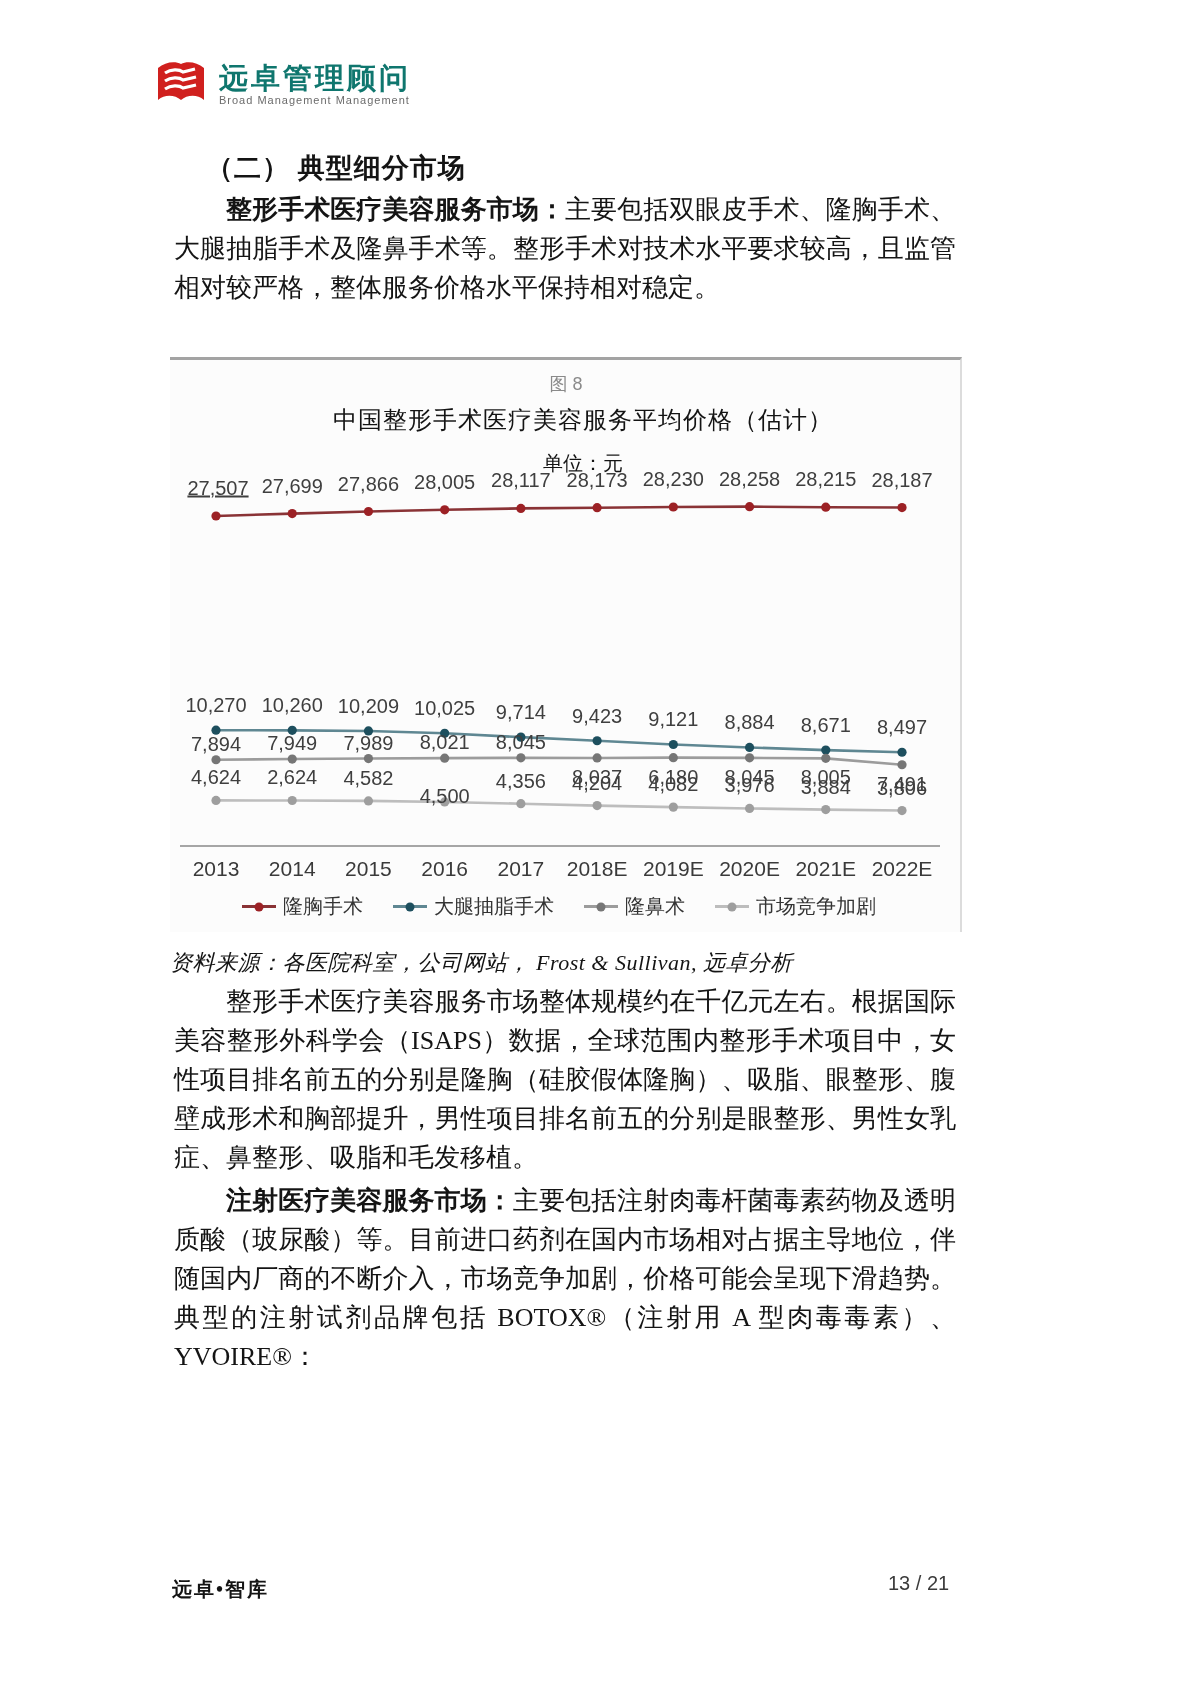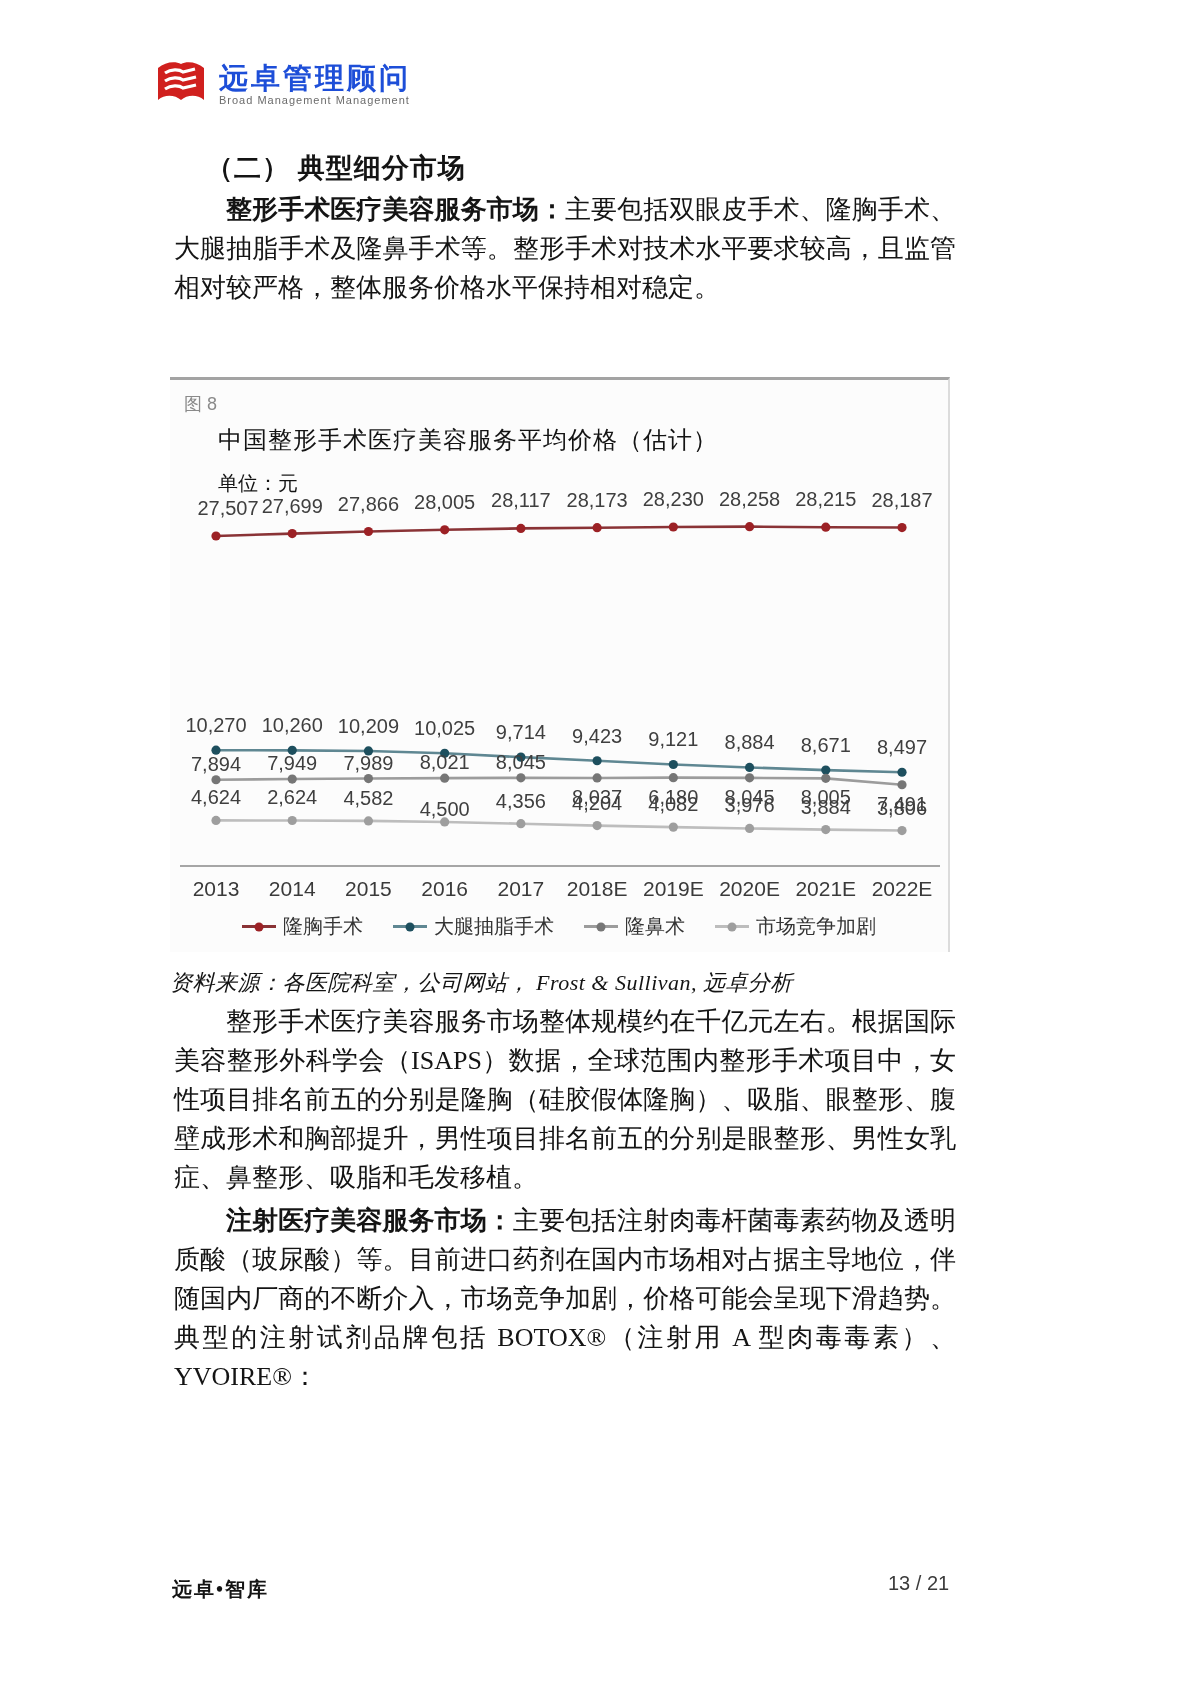--- a/index.html
+++ b/index.html
@@ -1,37 +1,37 @@
 <!DOCTYPE html>
 <html><head>
 <meta charset="utf-8">
 <style>
   html,body{margin:0;padding:0;background:#ffffff;}
   body{width:1200px;height:1696px;position:relative;overflow:hidden;
        font-family:"Liberation Serif","DejaVu Serif",serif;color:#141414;}
 
   
   .logo{position:absolute;left:155px;top:60px;display:flex;align-items:center;gap:12px;}
-  .logo-text .cn{font-size:29px;font-weight:bold;color:#1d4ed8;letter-spacing:3px;line-height:30px;}
+  .logo-text .cn{font-size:29px;font-weight:bold;color:#0f766e;letter-spacing:3px;line-height:30px;}
   .logo-text .en{font-size:11px;color:#6b6b6b;letter-spacing:1px;line-height:14px;
                  font-family:"Liberation Sans","DejaVu Sans",sans-serif;}
 
   
   .content{position:absolute;left:170px;top:0;width:790px;padding-top:150px;}
   .section-heading{margin:0 0 0 36px;font-size:27px;font-weight:bold;letter-spacing:1px;}
   p.body{font-size:26px;line-height:39px;text-align:justify;margin:4px;text-indent:52px;}
   p.body .lead{font-weight:bold;}
   .p1{margin-top:34px;}
   .p2{margin-top:26px;}
   .p3{margin-top:24px;}
 
   
-  .figure{margin-top:70px;width:778px;background:#fcfcfc;
+  .figure{margin-top:50px;width:778px;background:#fcfcfc;
           border-top:3px solid #a3a3a3;border-right:2px solid #dcdcdc;
-          padding:10px 0 12px 0;}
+          padding:10px 12px 12px 0;text-align:center;}
   .fig-tag{font-size:18px;color:#8a8a8a;margin:2px 0 8px 14px;
            font-family:"Liberation Sans","DejaVu Sans",sans-serif;}
   .fig-title{font-size:24px;font-weight:normal;margin:0 0 14px 48px;letter-spacing:1px;}
   .fig-unit{font-size:20px;margin:0 0 6px 48px;}
 
   .chart-area{position:relative;width:778px;height:398px;margin-top:8px;
               font-family:"Liberation Sans","DejaVu Sans",sans-serif;}
   .chart-area svg{position:absolute;left:0;top:0;}
   .pt-label{position:absolute;transform:translate(-50%,-50%);font-size:20px;color:#3f3f3f;white-space:nowrap;}
   .axis-line{position:absolute;left:10px;width:760px;height:2px;background:#a6a6a6;}
@@ -120,21 +120,21 @@
           <circle cx="122.22222222222223" cy="315.4992857142857" r="4.6" fill="#9e9e9e"></circle>
           <circle cx="198.44444444444446" cy="315.9094285714286" r="4.6" fill="#9e9e9e"></circle>
           <circle cx="274.66666666666663" cy="316.92857142857144" r="4.6" fill="#9e9e9e"></circle>
           <circle cx="350.8888888888889" cy="318.7182857142857" r="4.6" fill="#9e9e9e"></circle>
           <circle cx="427.1111111111111" cy="320.60742857142856" r="4.6" fill="#9e9e9e"></circle>
           <circle cx="503.3333333333333" cy="322.12371428571424" r="4.6" fill="#9e9e9e"></circle>
           <circle cx="579.5555555555555" cy="323.44114285714284" r="4.6" fill="#9e9e9e"></circle>
           <circle cx="655.7777777777778" cy="324.58457142857145" r="4.6" fill="#9e9e9e"></circle>
           <circle cx="732" cy="325.554" r="4.6" fill="#9e9e9e"></circle>
         </svg>
-        <div class="pt-label" style="left: 58px; top: 2.98443px;">27,507</div>
+        <div class="pt-label" style="left: 48px; top: 2.98443px; text-decoration: underline;">27,507</div>
         <div class="pt-label" style="left: 122.222px; top: 0.598143px;">27,699</div>
         <div class="pt-label" style="left: 198.444px; top: -1.47743px;">27,866</div>
         <div class="pt-label" style="left: 274.667px; top: -3.205px;">28,005</div>
         <div class="pt-label" style="left: 350.889px; top: -4.597px;">28,117</div>
         <div class="pt-label" style="left: 427.111px; top: -5.293px;">28,173</div>
         <div class="pt-label" style="left: 503.333px; top: -6.00143px;">28,230</div>
         <div class="pt-label" style="left: 579.556px; top: -6.34943px;">28,258</div>
         <div class="pt-label" style="left: 655.778px; top: -5.815px;">28,215</div>
         <div class="pt-label" style="left: 732px; top: -5.467px;">28,187</div>
         <div class="pt-label" style="left: 46px; top: 220.216px;">10,270</div>
@@ -153,21 +153,21 @@
         <div class="pt-label" style="left: 274.667px; top: 257.168px;">8,021</div>
         <div class="pt-label" style="left: 350.889px; top: 256.869px;">8,045</div>
         <div class="pt-label" style="left: 427.111px; top: 291.969px;">8,037</div>
         <div class="pt-label" style="left: 503.333px; top: 291.67px;">6,180</div>
         <div class="pt-label" style="left: 579.556px; top: 291.869px;">8,045</div>
         <div class="pt-label" style="left: 655.778px; top: 292.366px;">8,005</div>
         <div class="pt-label" style="left: 732px; top: 298.755px;">7,491</div>
         <div class="pt-label" style="left: 46px; top: 292.387px;">4,624</div>
         <div class="pt-label" style="left: 122.222px; top: 292.499px;">2,624</div>
         <div class="pt-label" style="left: 198.444px; top: 292.909px;">4,582</div>
-        <div class="pt-label" style="left: 274.667px; top: 304px;">4,500</div>
+        <div class="pt-label" style="left: 274.667px; top: 311px;">4,500</div>
         <div class="pt-label" style="left: 350.889px; top: 295.718px;">4,356</div>
         <div class="pt-label" style="left: 427.111px; top: 297.607px;">4,204</div>
         <div class="pt-label" style="left: 503.333px; top: 299.124px;">4,082</div>
         <div class="pt-label" style="left: 579.556px; top: 300.441px;">3,976</div>
         <div class="pt-label" style="left: 655.778px; top: 301.585px;">3,884</div>
         <div class="pt-label" style="left: 732px; top: 302.554px;">3,806</div>
         <div class="axis-line" style="top: 360px;"></div>
         <div class="x-tick" style="left: 46px; top: 372px;">2013</div>
         <div class="x-tick" style="left: 122.222px; top: 372px;">2014</div>
         <div class="x-tick" style="left: 198.444px; top: 372px;">2015</div>

